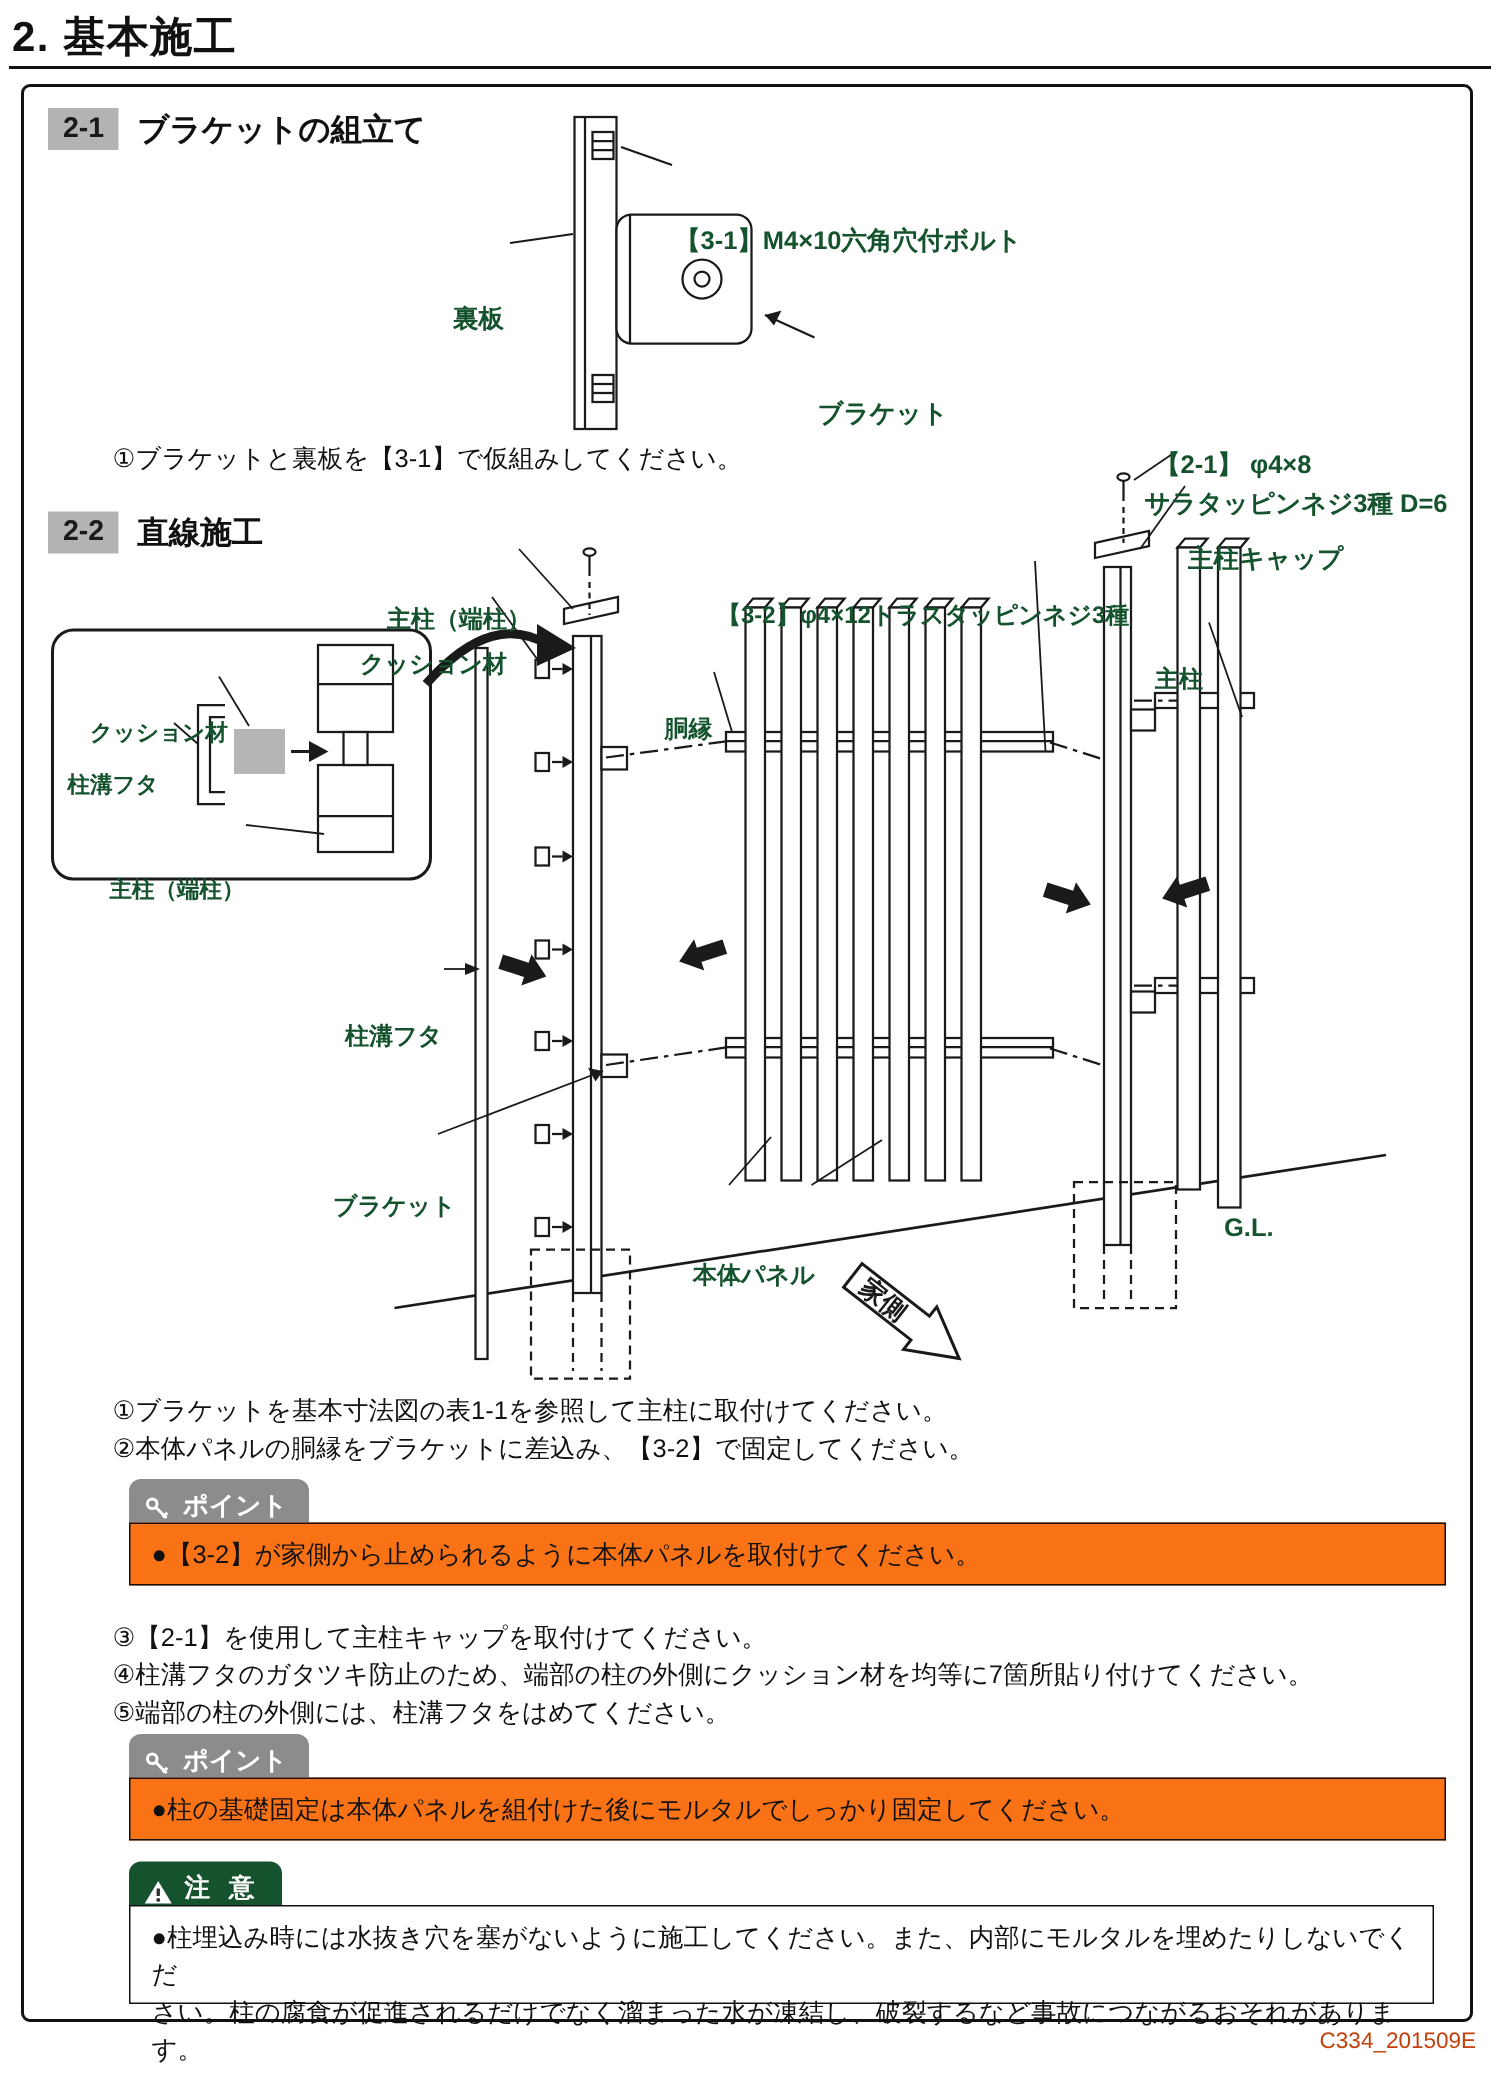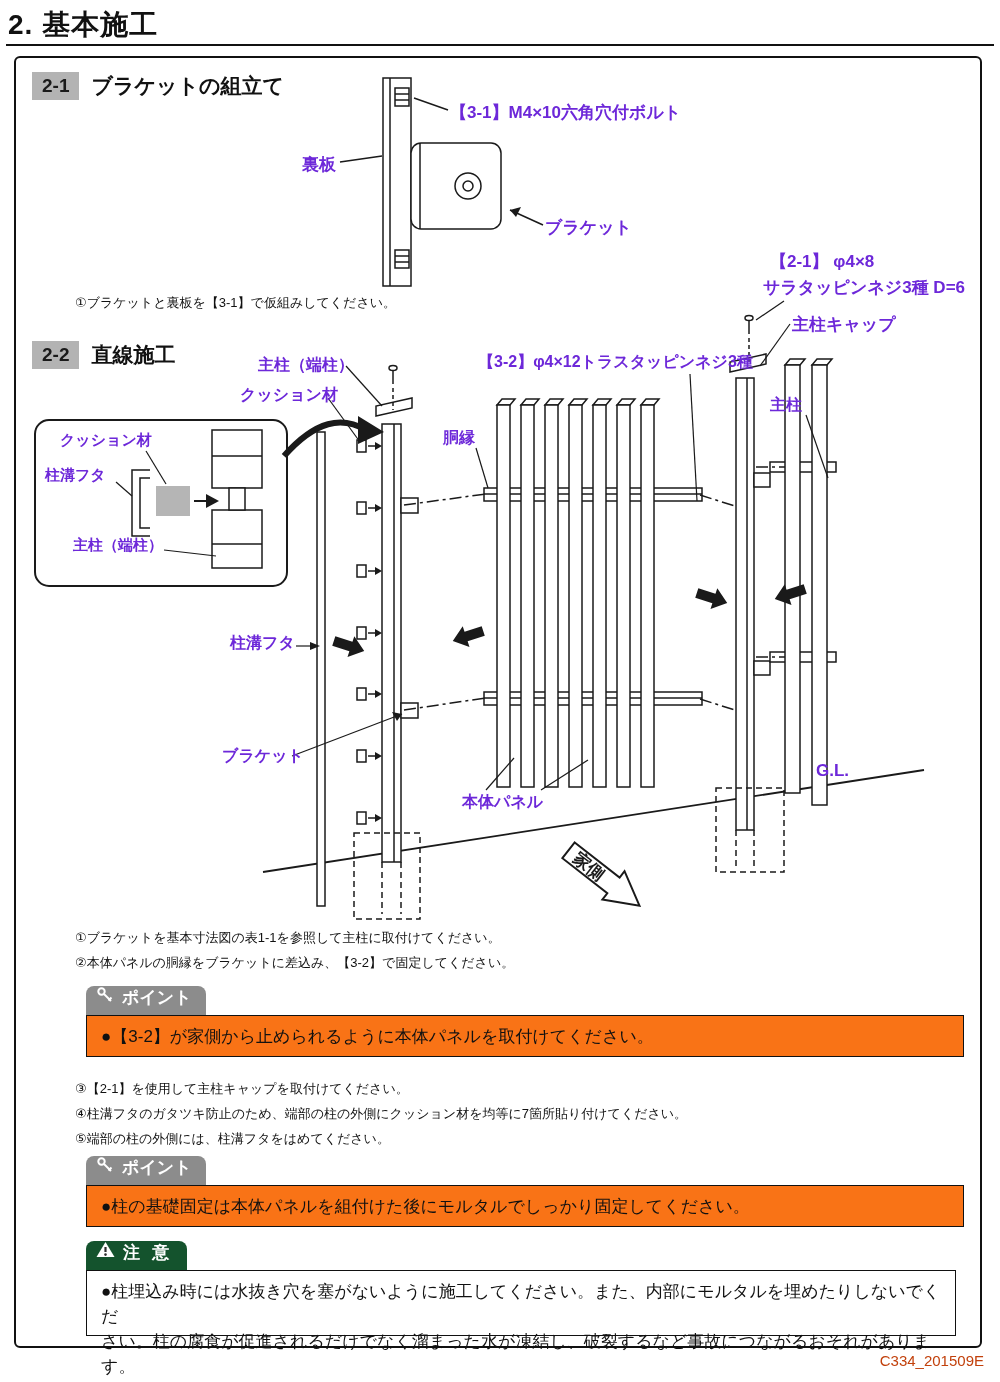--- a/index.html
+++ b/index.html
@@ -6,25 +6,25 @@
   html,body { background:#fff; }
   body { width:1000px; height:1382px; font-family:"Liberation Sans","DejaVu Sans",sans-serif; color:#111; }
   .page { position:relative; width:1000px; height:1382px; background:#fff; overflow:hidden; }
   .title { position:absolute; left:8px; top:6px; font-size:28px; font-weight:bold; letter-spacing:1px; }
   .title-rule { position:absolute; left:6px; top:44px; width:988px; height:2px; background:#111; }
   .main-box { position:absolute; left:14px; top:56px; width:968px; height:1292px; border:2.5px solid #111; border-radius:6px; background:#fff; }
   .diagram-svg { position:absolute; left:0; top:0; width:963px; height:1287px; }
   .sec-header { position:absolute; display:flex; align-items:center; gap:12px;justify-content:center; }
   .badge { background:#b3b3b3; color:#1a1a1a; font-size:19px; font-weight:bold; padding:3px 10px; }
   .sec-title { font-size:21px; font-weight:bold; }
-  .lbl { position:absolute; font-size:16px; font-weight:bold; white-space:nowrap; color:#6d28d9; }
+  .lbl { position:absolute; font-size:16px; font-weight:bold; white-space:nowrap; color:#14532d;margin-top:48px; }
   .lbl.big { font-size:17px; }
   .lbl.small { font-size:15px; }
-  .body-text { position:absolute; font-size:13px; white-space:nowrap; color:#111; }
-  .tab { position:absolute; height:29px; display:flex; align-items:flex-start; gap:8px; padding:0 14px 0 10px; border-radius:8px 8px 0 0; font-size:17px; font-weight:bold; color:#fff;font-family:Liberation Serif, serif; }
+  .body-text { position:absolute; font-size:17px; white-space:nowrap; color:#111; }
+  .tab { position:absolute; height:29px; display:flex; align-items:flex-end; gap:8px; padding:0 14px 0 10px; border-radius:8px 8px 0 0; font-size:17px; font-weight:bold; color:#fff; }
   .point-tab { background:#8c8c8c; }
   .caution-tab { background:#14532d; letter-spacing:4px; }
   .note-box { position:absolute; border:1.6px solid #111; background:#f97316; display:flex; align-items:center; padding:0 14px; font-size:17px; }
   .caution-box { position:absolute; border:1.6px solid #111; background:#fff; padding:8px 14px; font-size:17px; line-height:25px; }
   .footer { position:absolute; right:16px; top:1352px; font-size:15px; color:#c2410c; }
 </style>
 </head>
 <body>
 
 <div class="page">

